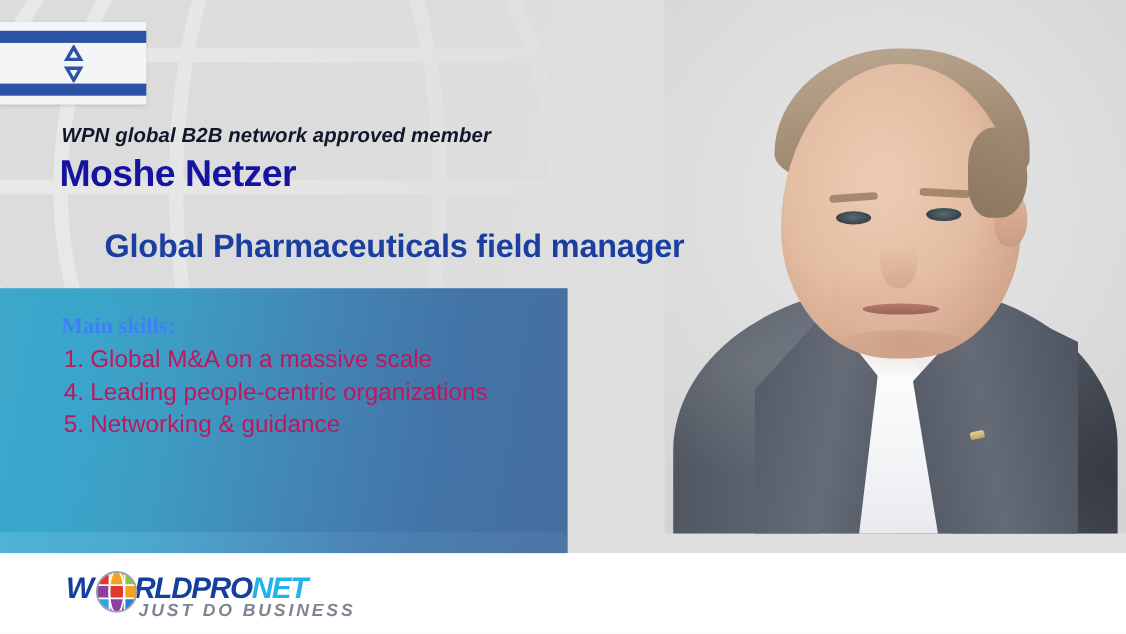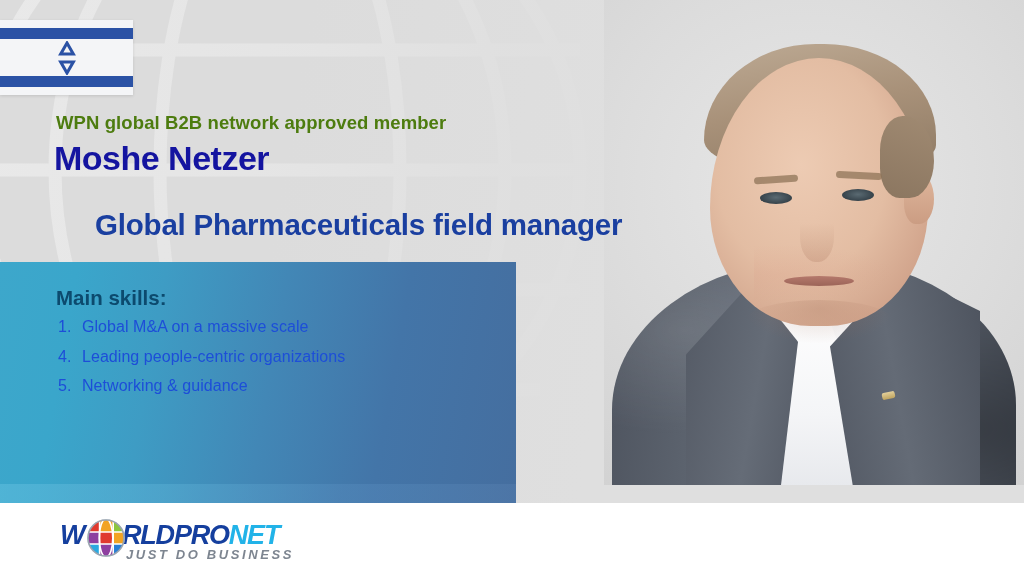--- a/index.html
+++ b/index.html
@@ -281,23 +281,24 @@
     height: 34px;
   }
 
   
   .eyebrow {
     position: absolute;
     left: 56px;
     top: 112px;
     font-size: 18.5px;
     font-weight: bold;
-    color: #4d7c0f;
+    color: #0f172a;
     letter-spacing: .1px;
     white-space: nowrap;
+    font-style: italic;
   }
   .person-name {
     position: absolute;
     left: 54px;
     top: 139px;
     font-size: 34px;
     font-weight: bold;
     color: #1414a0;
     letter-spacing: -0.5px;
     white-space: nowrap;
@@ -342,34 +343,35 @@
         rgba(90,175,212,0.5) 32%,
         rgba(86,140,190,0.45) 66%,
         rgba(88,128,176,0.4) 100%);
   }
   .skills-title {
     position: absolute;
     left: 56px;
     top: 286px;
     font-size: 20.5px;
     font-weight: bold;
-    color: #0c4a6e;
-    white-space: nowrap;
+    color: #3b82f6;
+    white-space: nowrap;
+    font-family: Liberation Serif, serif;
   }
   .skills-list {
     position: absolute;
     left: 58px;
     top: 312px;
     margin: 0;
     padding: 0;
     list-style: none;
   }
   .skills-list li {
-    font-size: 16px;
-    color: #1d4ed8;
+    font-size: 22px;
+    color: #be185d;
     line-height: 29.5px;
     white-space: nowrap;
     letter-spacing: .05px;
   }
   .skill-num { display: inline-block; width: 24px; }
 
   
   .footer {
     position: absolute;
     left: 0;
@@ -412,21 +414,21 @@
     position: absolute;
     left: 62px; top: 0;
     color: #153f9e;
     white-space: nowrap;
   }
   .logo-net { color: #22b3e8; margin-top: 38px; }
   .logo-tagline {
     position: absolute;
     left: 66px;
     top: 32px;
-    font-size: 13px;
+    font-size: 16px;
     font-style: italic;
     font-weight: bold;
     letter-spacing: 2.6px;
     color: #7d8590;
     white-space: nowrap;
   }
 </style>
 </head>
 <body>
 

